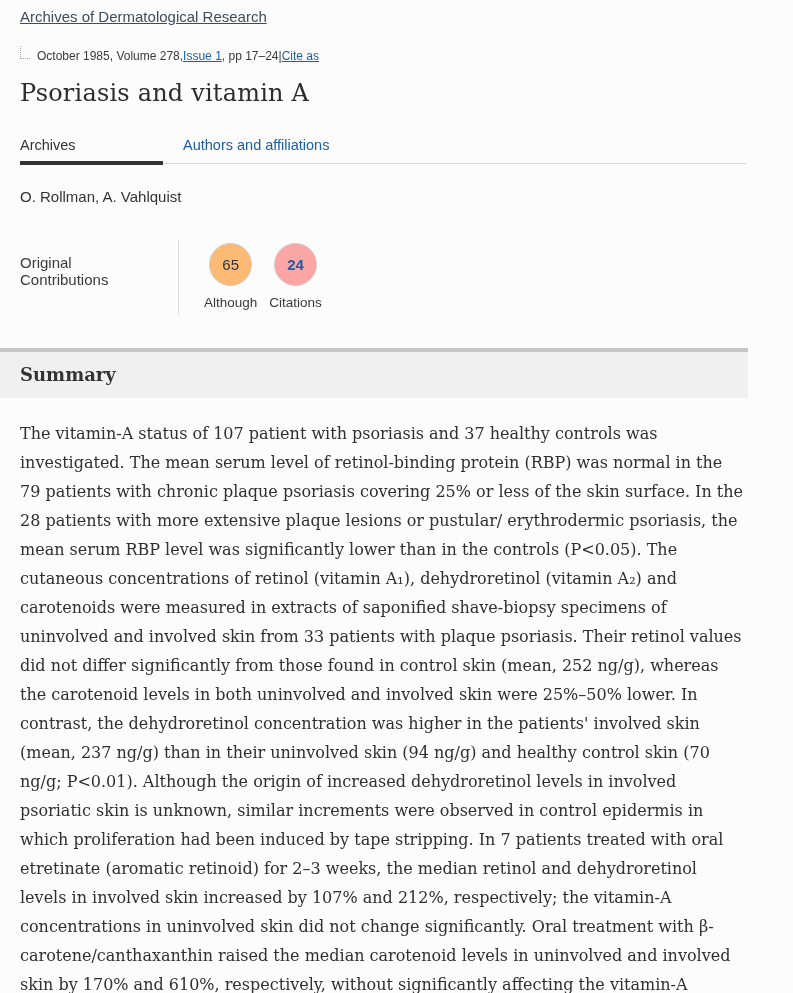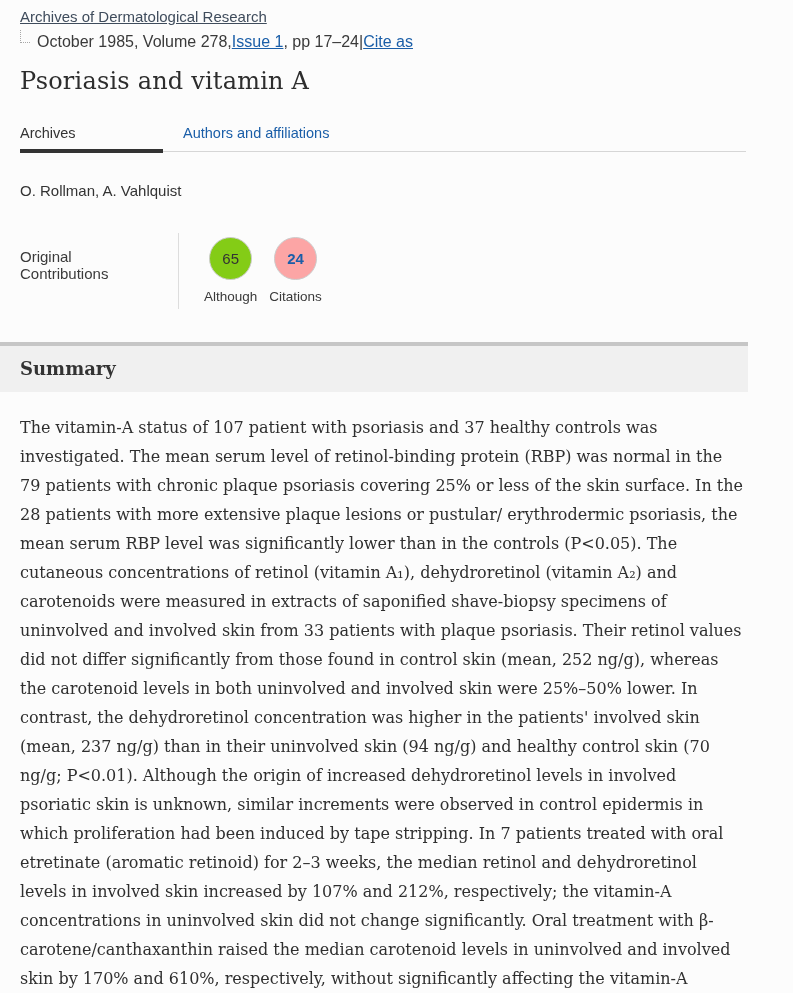--- a/index.html
+++ b/index.html
@@ -21,21 +21,21 @@
     color:var(--text-dark);
     font-family:"Liberation Sans",sans-serif;
   }
   a{cursor:pointer;}
   .header{padding:6px 0 0 20px;}
   .journal-link{
     display:inline-block;font-size:15px;color:var(--journal-link);
     text-decoration:underline;margin-top:2px;
   }
   .meta-row{
-    margin-top:7px;font-size:16px;color:#3a3a3a;
+    margin-top:23px;font-size:12px;color:#3a3a3a;
     display:flex;align-items:flex-start;
   }
   .tree-icon{
     display:inline-block;width:10px;height:13px;
     border-left:1px dotted #a8a8a8;border-bottom:1px dotted #a8a8a8;
     margin-right:7px;transform:translateY(-3px);
   }
   .meta-link{color:var(--link-blue);text-decoration:underline;}
   .page-title{
     font-family:"DejaVu Serif","Liberation Serif",serif;
@@ -51,29 +51,29 @@
     border-bottom:1px solid #d6d6d6;
     display:flex;
   }
   .tab{position:relative;padding-bottom:10px;font-size:14.5px;}
   .tab-authors{width:163px;color:var(--text-dark);}
   .tab-authors::after{
     content:"";position:absolute;left:0;right:20px;bottom:-2px;height:4px;
     background:var(--tab-underline);
   }
   .tab-link{color:var(--link-blue);text-decoration:none;}
-  .authors-line{margin-top:24px;font-size:15px;color:#333;}
+  .authors-line{margin-top:18px;font-size:15px;color:#333;}
   .metrics-row{margin-top:34px;display:flex;gap:6px;}
   .category-label{font-size:15px;color:#3a3a3a;width:138px;padding-top:15px;}
   .v-divider{width:1px;background:var(--divider);height:76px;margin:0 16px 0 14px;}
   .metric{display:flex;flex-direction:column;align-items:center;margin:0 3px;}
   .metric-circle{
     width:43px;height:43px;border:1px solid var(--circle-border);border-radius:50%;
     display:flex;align-items:center;justify-content:center;
-    font-size:15px;color:#333;background:#84cc16;margin-top:4px;
+    font-size:15px;color:#333;background:#fdba74;margin-top:4px;
   }
   .metric-citations .metric-circle{background:#fca5a5;color:var(--link-blue);font-weight:700;}
   .metric-label{font-size:13.5px;color:#3a3a3a;margin-top:9px;}
   .summary-band{
     margin-top:33px;width:748px;
     background:var(--summary-bg);
     border-top:4px solid var(--summary-border);
     padding:12px 0 13px 20px;
   }
   .summary-heading{

